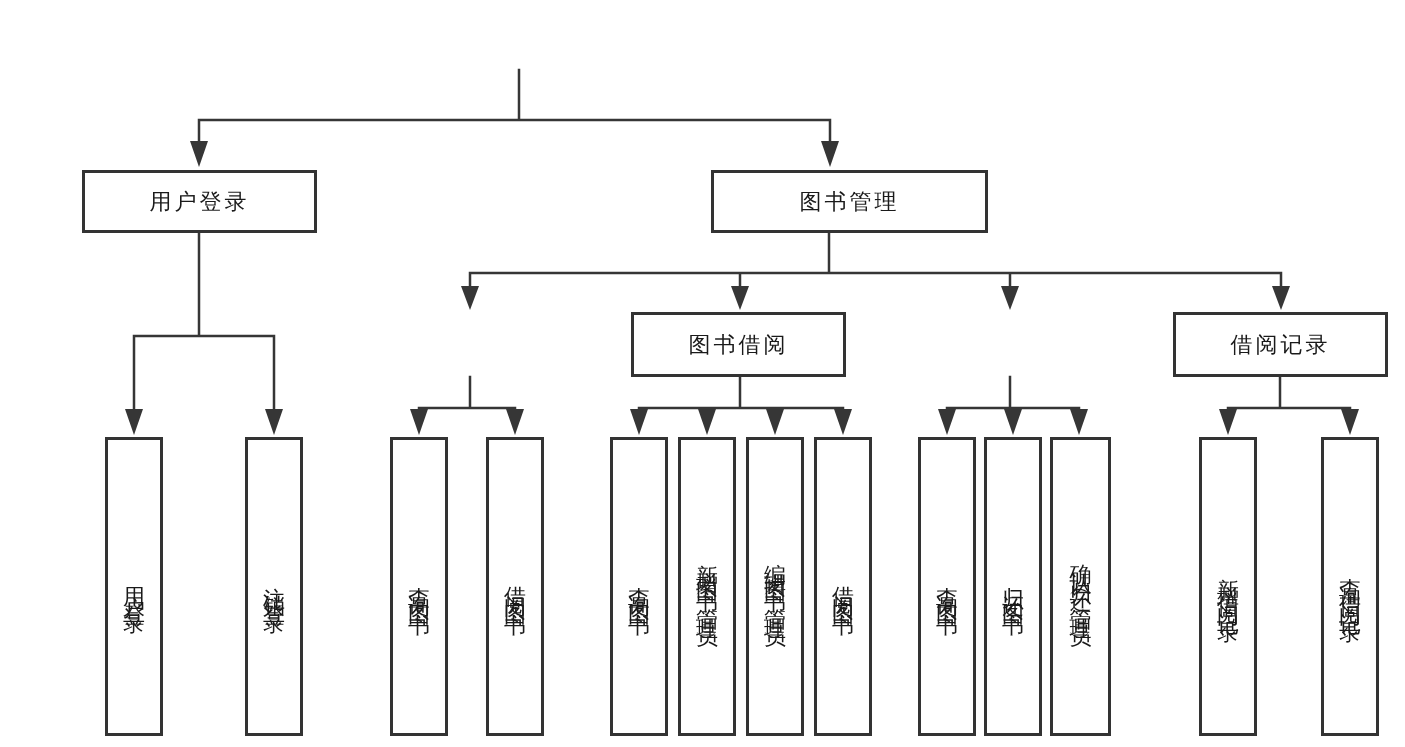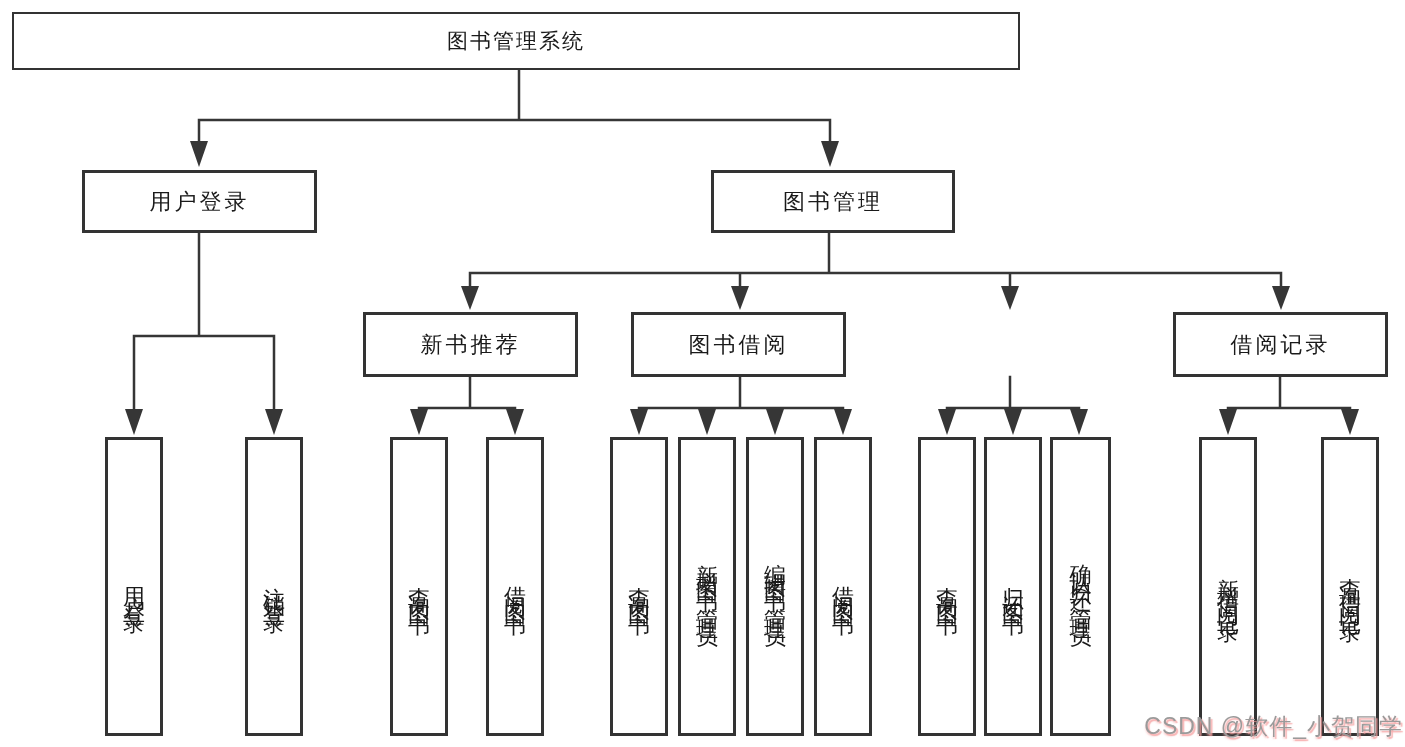--- a/index.html
+++ b/index.html
@@ -82,26 +82,24 @@
       <polygon points="766,409 784,409 775,435"></polygon>
       <polygon points="834,409 852,409 843,435"></polygon>
       <polygon points="938,409 956,409 947,435"></polygon>
       <polygon points="1004,409 1022,409 1013,435"></polygon>
       <polygon points="1070,409 1088,409 1079,435"></polygon>
       <polygon points="1219,409 1237,409 1228,435"></polygon>
       <polygon points="1341,409 1359,409 1350,435"></polygon>
     </g>
   </svg>
 
-  <div class="box root" style="left:12px; top:12px; width:1008px; height:58px;">图书管理系统</div>
 
   <div class="box" style="left:82px; top:170px; width:235px; height:63px;">用户登录</div>
-  <div class="box" style="left:711px; top:170px; width:244px; height:63px;">图书管理</div>
+  <div class="box" style="left:711px; top:170px; width:277px; height:63px;">图书管理</div>
 
-  <div class="box" style="left:363px; top:312px; width:215px; height:65px;">新书推荐</div>
   <div class="box" style="left:631px; top:312px; width:215px; height:65px;">图书借阅</div>
   <div class="box" style="left:1173px; top:312px; width:215px; height:65px;">借阅记录</div>
 
   <div class="box vbox" style="left:105px; top:437px; width:58px; height:299px;">用户登录</div>
   <div class="box vbox" style="left:245px; top:437px; width:58px; height:299px;">注销登录</div>
 
   <div class="box vbox" style="left:390px; top:437px; width:58px; height:299px;">查询图书</div>
   <div class="box vbox" style="left:486px; top:437px; width:58px; height:299px;">借阅图书</div>
 
   <div class="box vbox" style="left:610px; top:437px; width:58px; height:299px;">查询图书</div>
@@ -109,15 +107,14 @@
   <div class="box vbox" style="left:746px; top:437px; width:58px; height:299px;">编辑图书（管理员）</div>
   <div class="box vbox" style="left:814px; top:437px; width:58px; height:299px;">借阅图书</div>
 
   <div class="box vbox" style="left:918px; top:437px; width:58px; height:299px;">查询图书</div>
   <div class="box vbox" style="left:984px; top:437px; width:58px; height:299px;">归还图书</div>
   <div class="box vbox" style="left:1050px; top:437px; width:61px; height:299px;">确认归还（管理员）</div>
 
   <div class="box vbox" style="left:1199px; top:437px; width:58px; height:299px;">新增借阅记录</div>
   <div class="box vbox" style="left:1321px; top:437px; width:58px; height:299px;">查询借阅记录</div>
 
-  <div class="watermark">CSDN @软件_小贺同学</div>
 
 </div>
 
 </body></html>

